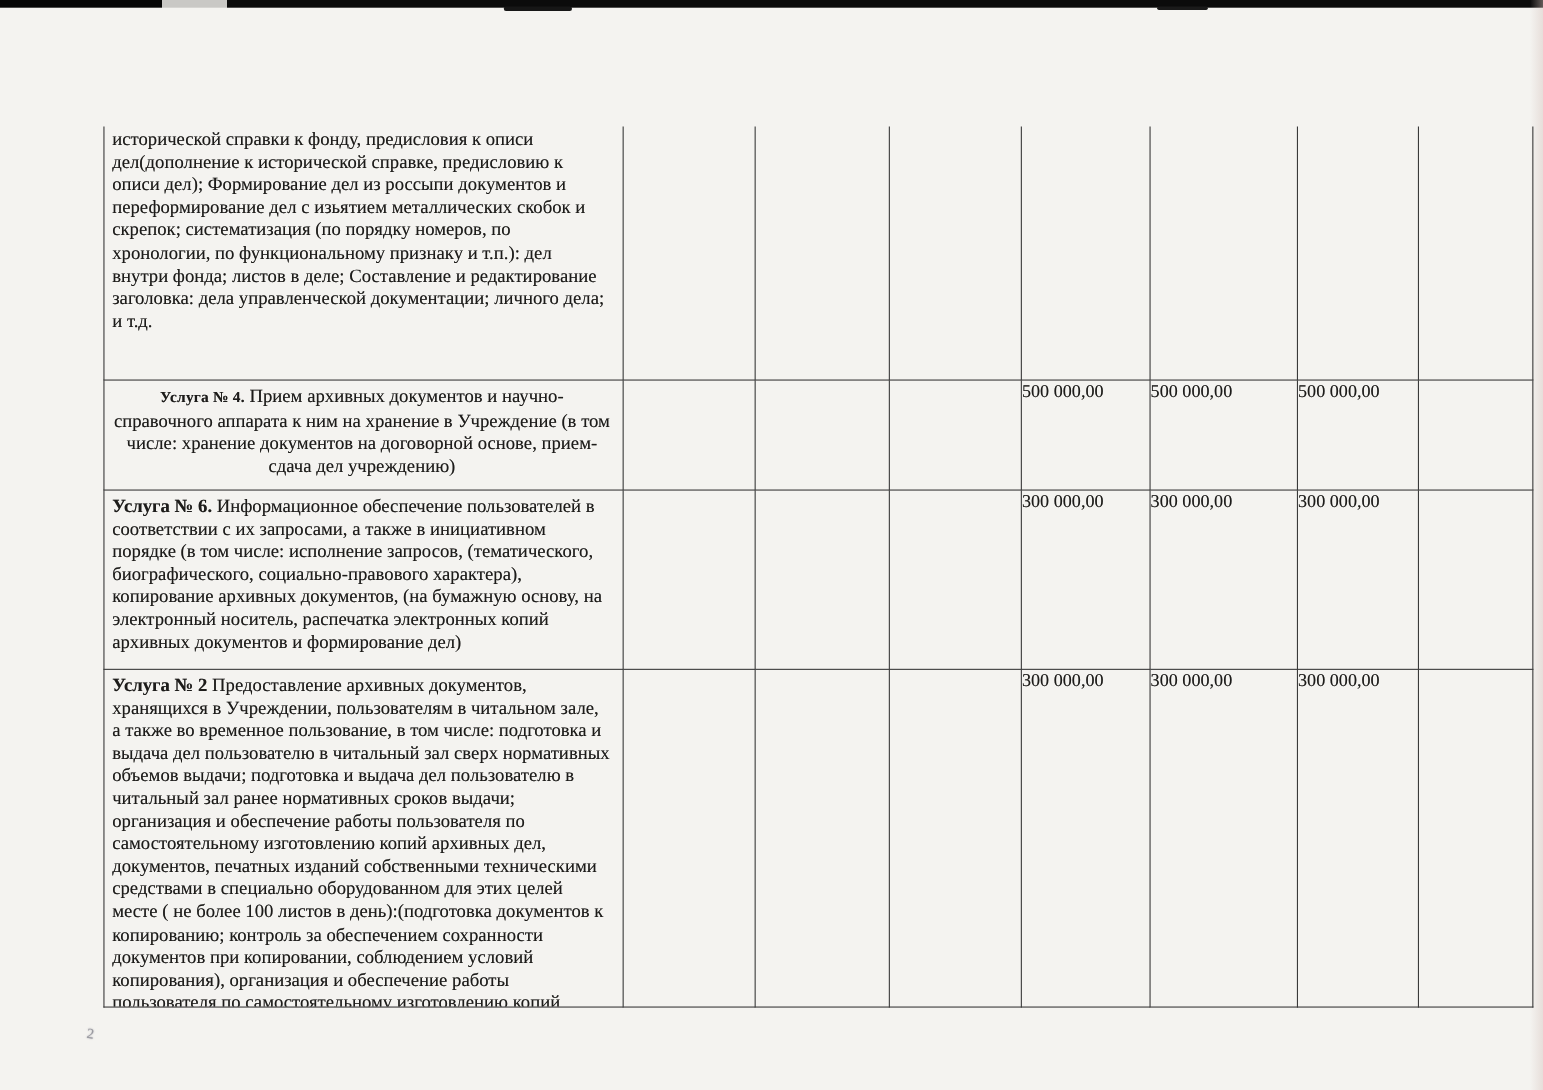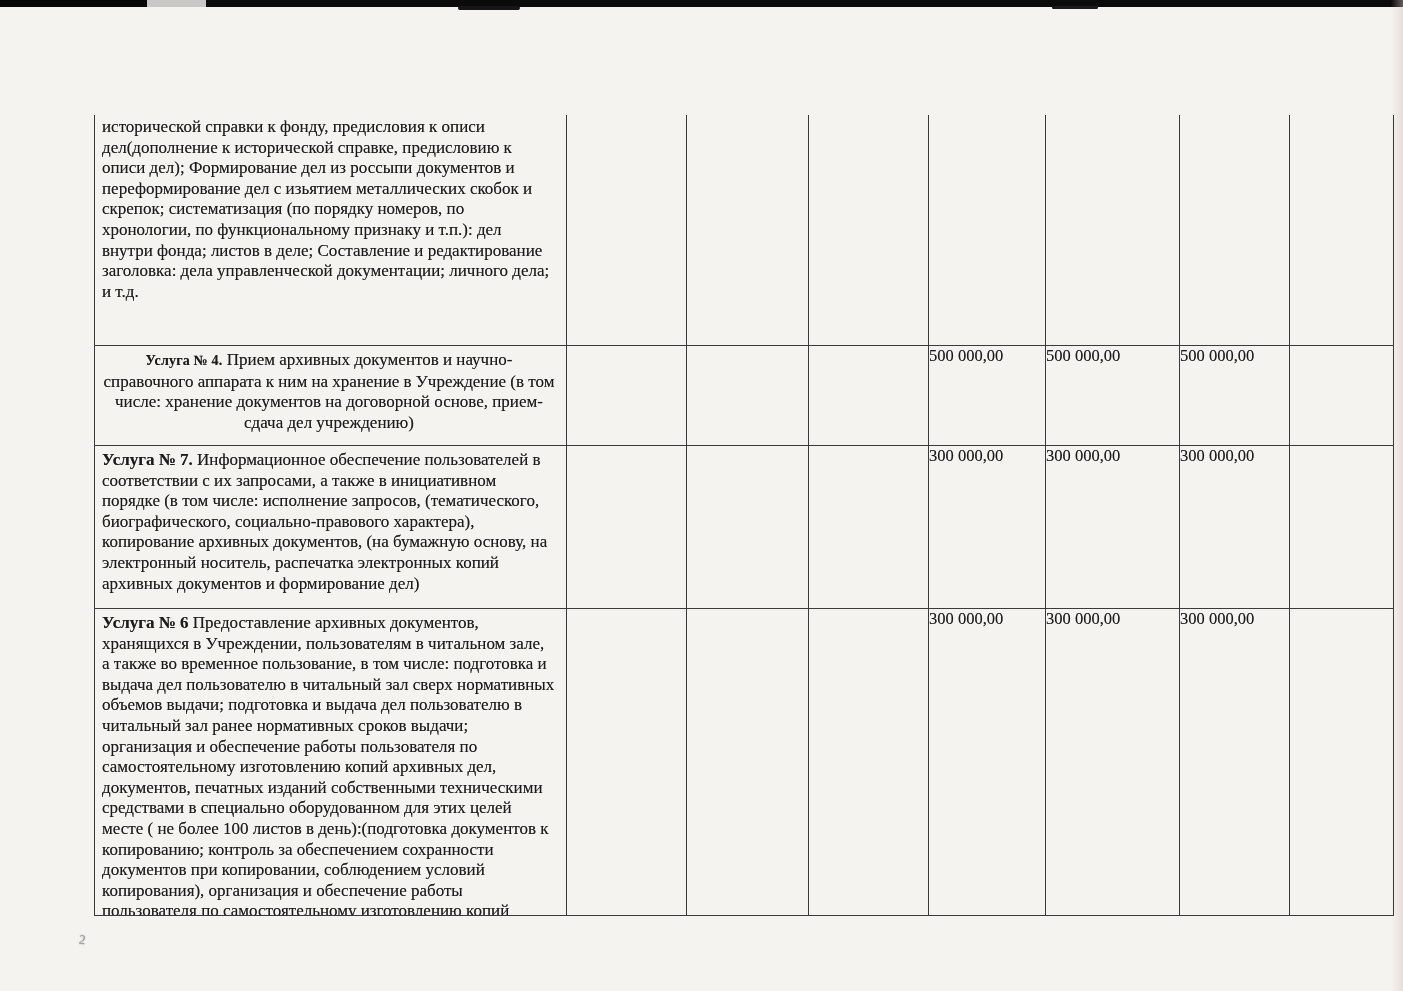--- a/index.html
+++ b/index.html
@@ -130,36 +130,36 @@
     <td></td>
     <td></td>
     <td class="val">500 000,00</td>
     <td class="val">500 000,00</td>
     <td class="val">500 000,00</td>
     <td></td>
   </tr>
   <tr class="r3">
     <td class="txt-cell">
       <div class="cellbox">
-        <b class="lead">Услуга № 7.</b>
+        <b class="lead">Услуга № 6.</b>
         <span>Информационное  обеспечение пользователей в соответствии с их запросами, а также в инициативном порядке (в том числе: исполнение запросов, (тематического, биографического, социально-правового характера), копирование архивных документов, (на бумажную основу, на электронный носитель, распечатка электронных копий архивных документов и формирование дел)</span>
       </div>
     </td>
     <td></td>
     <td></td>
     <td></td>
     <td class="val">300 000,00</td>
     <td class="val">300 000,00</td>
     <td class="val">300 000,00</td>
     <td></td>
   </tr>
   <tr class="r4">
     <td class="txt-cell">
       <div class="cellbox">
-        <b class="lead">Услуга № 6</b>
+        <b class="lead">Услуга № 2</b>
         <span>Предоставление архивных документов, хранящихся в Учреждении, пользователям в читальном зале, а также во временное пользование, в том числе: подготовка и выдача дел пользователю в читальный зал сверх нормативных объемов выдачи; подготовка и выдача дел пользователю в читальный зал ранее нормативных сроков выдачи; организация и обеспечение работы пользователя по самостоятельному изготовлению копий архивных дел, документов, печатных изданий собственными техническими средствами в специально оборудованном для этих целей месте ( не более 100 листов в день):(подготовка документов к копированию; контроль за обеспечением сохранности документов при копировании, соблюдением условий копирования), организация и обеспечение работы пользователя по самостоятельному изготовлению копий архивных дел, документов, печатных изданий собственными техническими средствами в специально</span>
       </div>
     </td>
     <td></td>
     <td></td>
     <td></td>
     <td class="val">300 000,00</td>
     <td class="val">300 000,00</td>
     <td class="val">300 000,00</td>
     <td></td>

